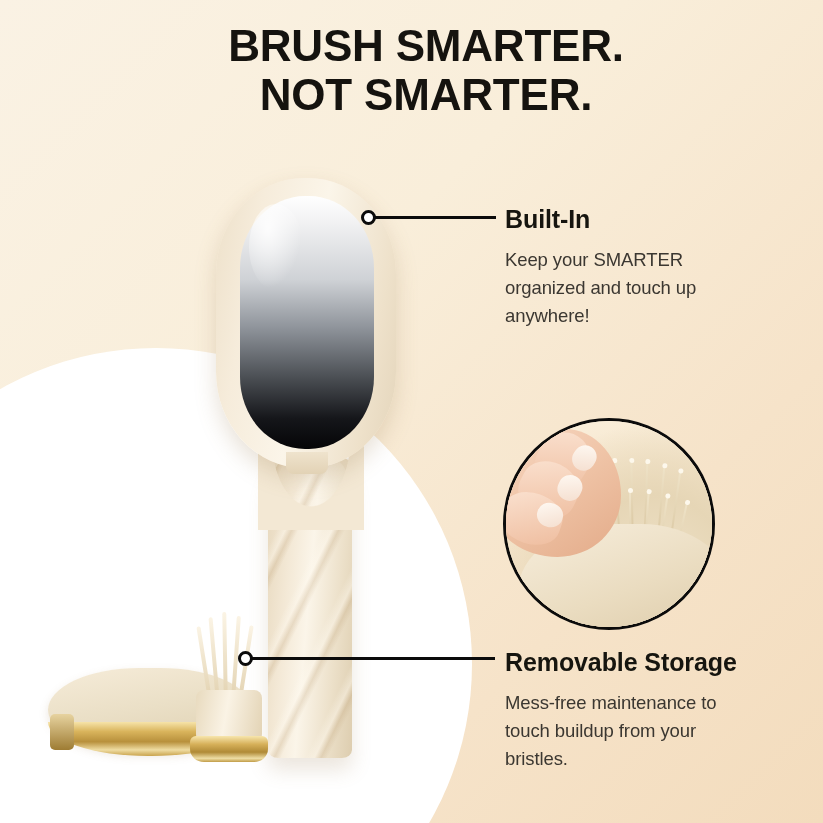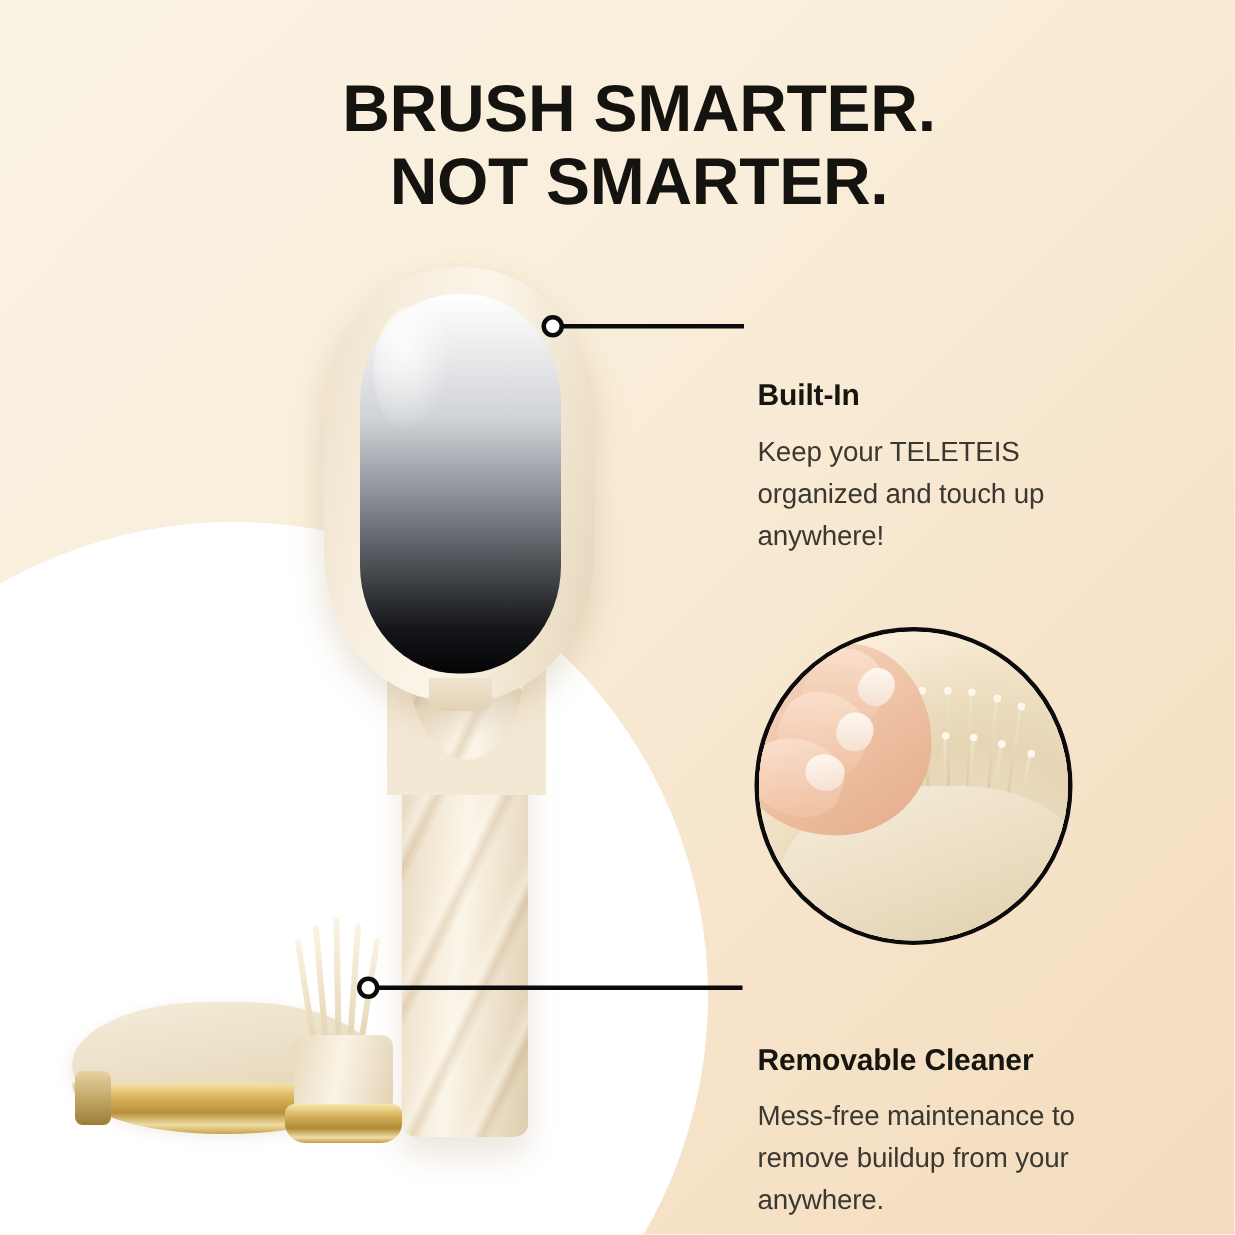--- a/index.html
+++ b/index.html
@@ -20,21 +20,21 @@
   .white-circle{
     position:absolute;
     left:-160px; top:348px;
     width:632px; height:632px;
     border-radius:50%;
     background:#ffffff;
   }
 
   
   .headline{
-    position:absolute; left:0; top:48px; width:823px;
+    position:absolute; left:0; top:21px; width:823px;
     text-align:center;
     color:#15130f;
     font-weight:bold;
     font-size:44px;
     line-height:1.12;
     letter-spacing:-0.2px;
     padding-left:29px;
   }
   .headline .l2{ display:block; }
 
@@ -211,25 +211,24 @@
     position:absolute;
     width:15px; height:15px; border-radius:50%;
     background:#ffffff;
     border:3.5px solid #0b0b0b;
   }
 
   
   .block{ position:absolute; }
   .block h3{
     color:#16150f;
-    font-size:20px;
+    font-size:25px;
     font-weight:bold;
     line-height:1.34;
     letter-spacing:-0.1px;
-    margin-top:48px;
   }
   .block p{
     margin-top:9px;
     color:#3b3731;
     font-size:18.5px;
     line-height:1.52;
     letter-spacing:-0.1px;
   }
   #block-mirror{ left:505px; top:203px; width:250px; }
   #block-cleaner{ left:505px; top:646px; width:258px; }
@@ -304,24 +303,24 @@
     </div>
   </div>
 
   <div class="callout-line" style="left:368px;top:216px;width:128px;"></div>
   <div class="callout-dot" style="left:361px;top:210px;"></div>
 
   <div class="block" id="block-mirror">
     <h3>
       <span>Built-In</span><br>
     </h3>
-    <p>Keep your TELETEIS organized and touch up anywhere!</p>
+    <p>Keep your SMARTER organized and touch up anywhere!</p>
   </div>
 
   <div class="callout-line" style="left:247px;top:657px;width:248px;"></div>
   <div class="callout-dot" style="left:238px;top:651px;"></div>
 
   <div class="block" id="block-cleaner">
-    <h3>Removable Cleaner</h3>
-    <p>Mess-free maintenance to remove buildup from your anywhere.</p>
+    <h3>Removable Storage</h3>
+    <p>Mess-free maintenance to touch buildup from your bristles.</p>
   </div>
 
 </div>
 
 </body></html>

